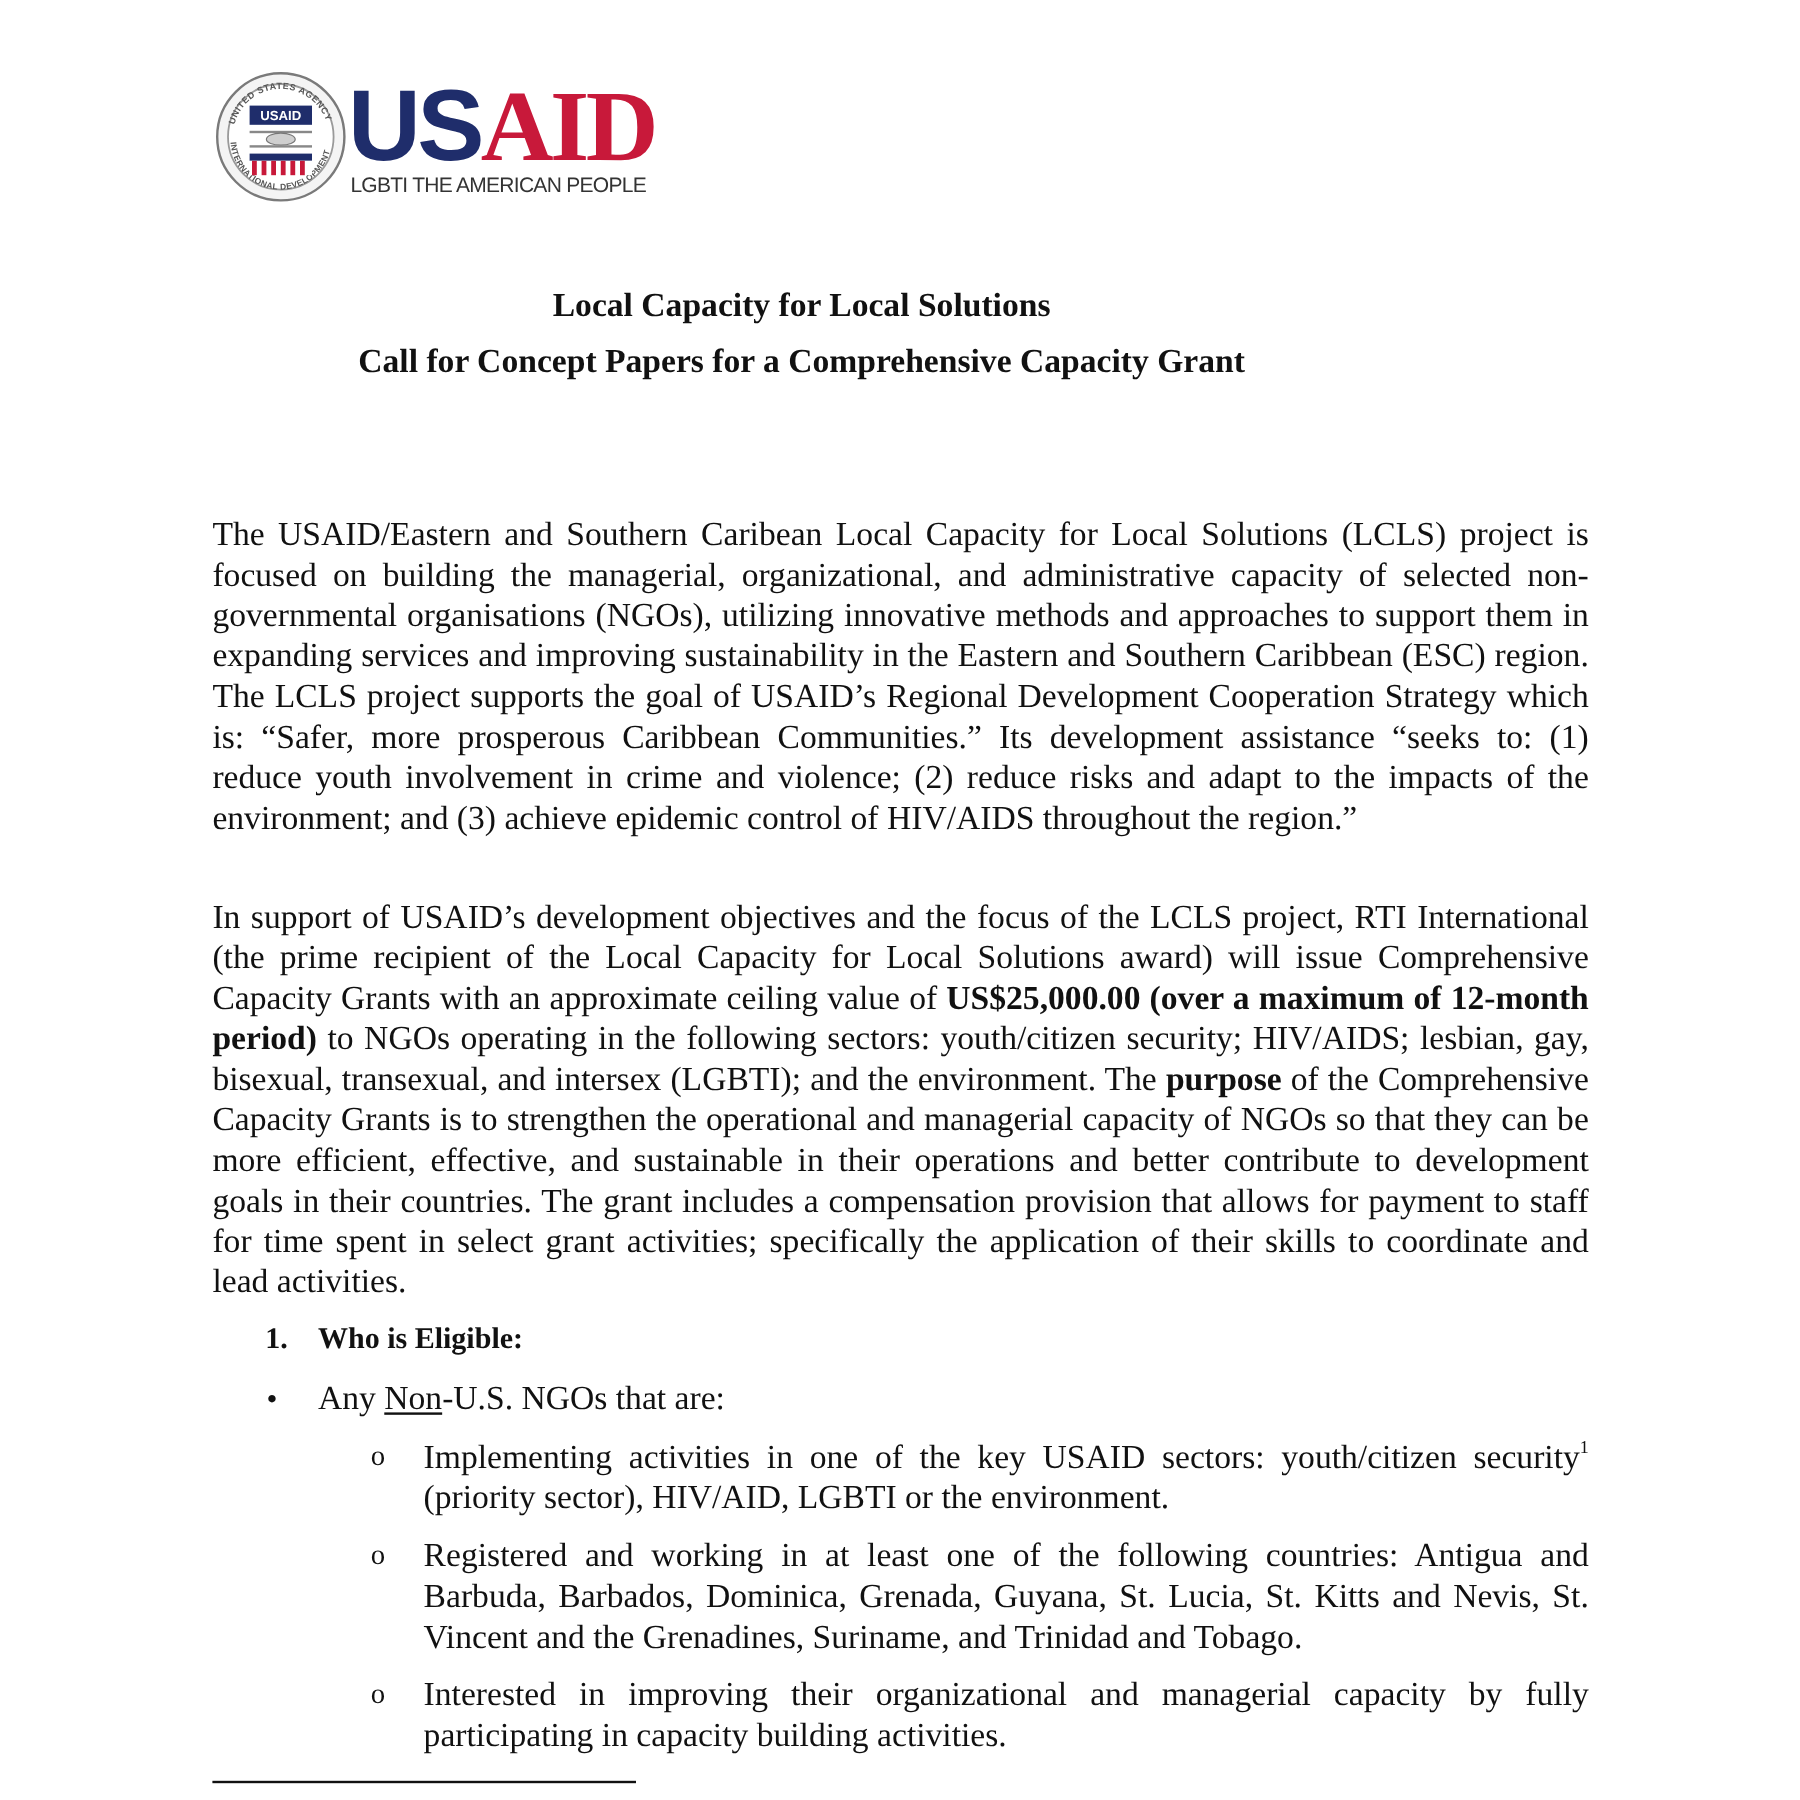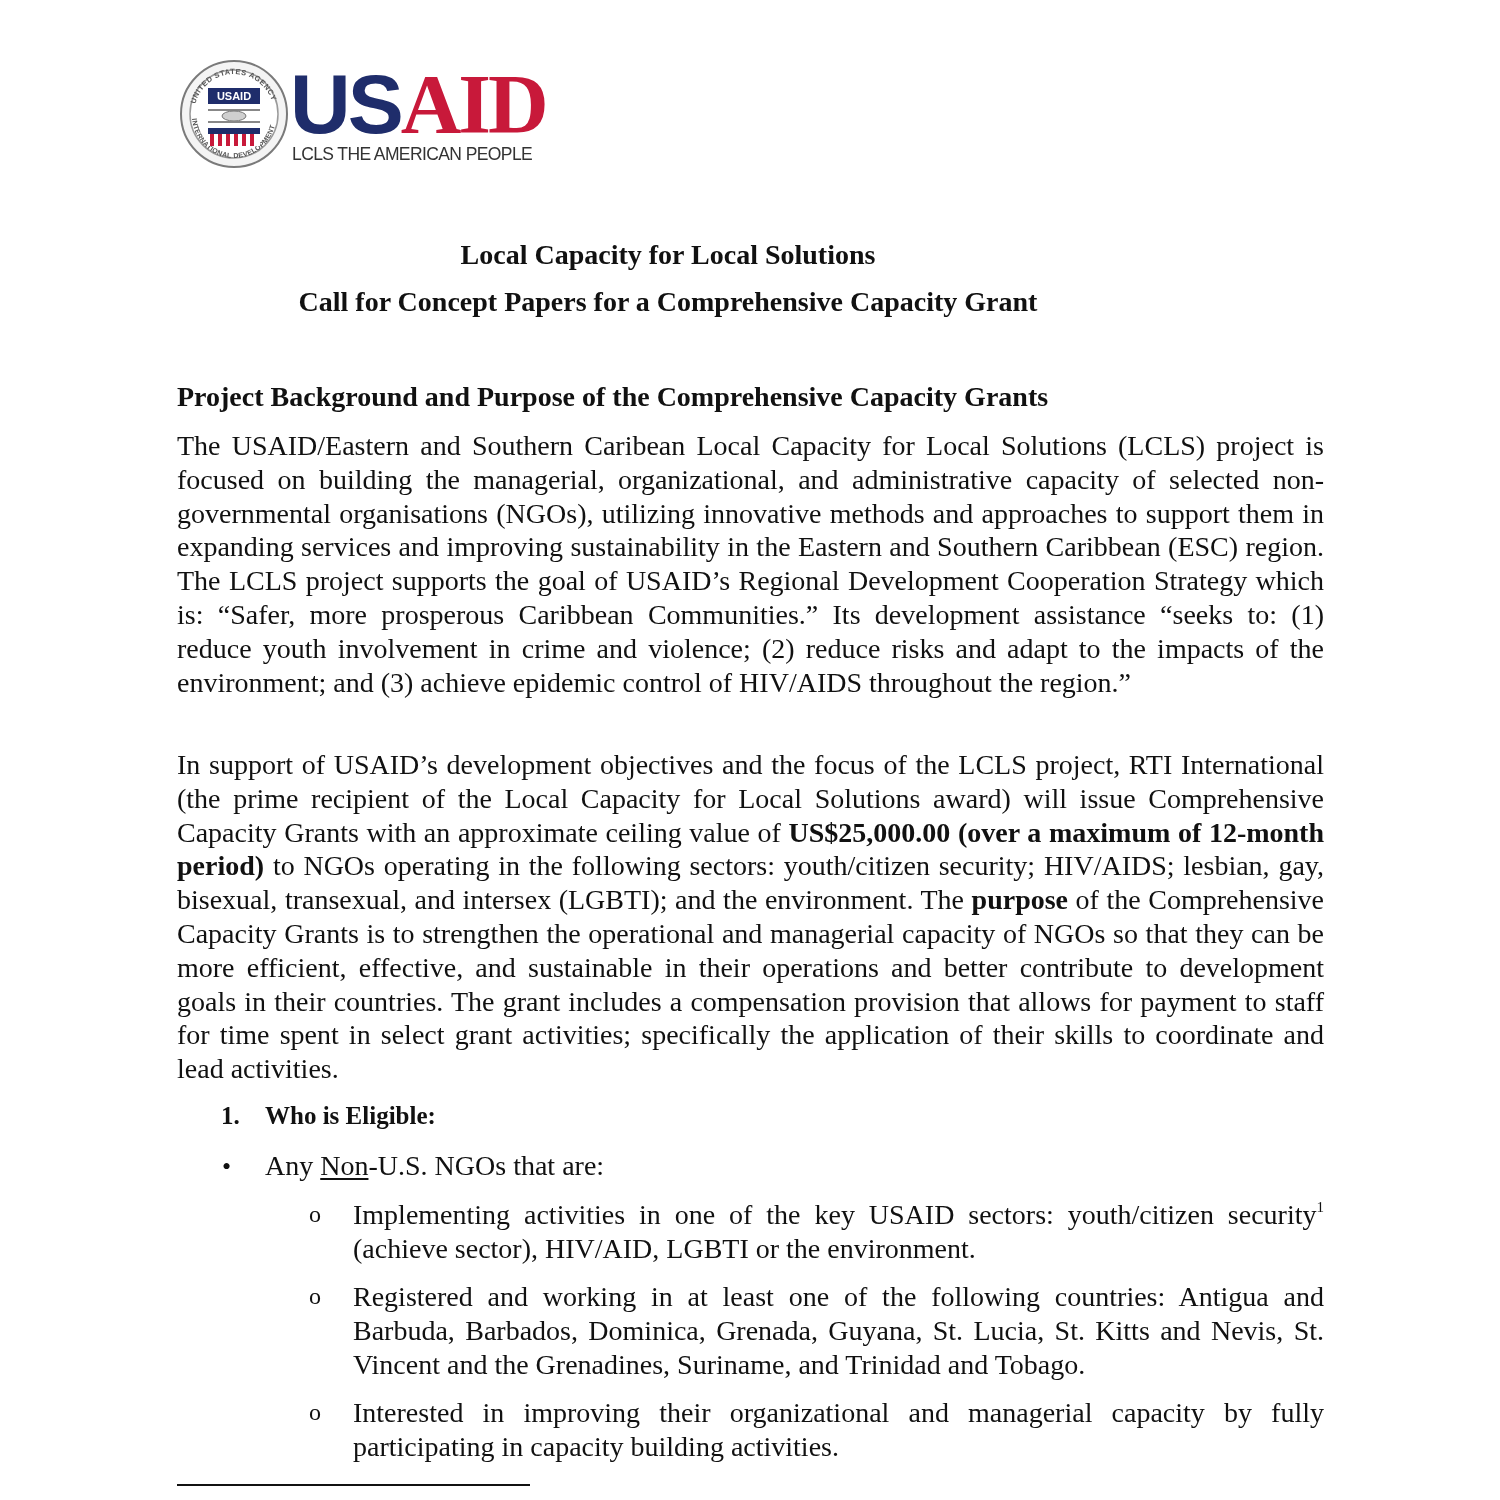--- a/index.html
+++ b/index.html
@@ -189,39 +189,38 @@
       <rect x="30" y="70" width="52" height="6" fill="#1f2d6b"></rect>
       <rect x="30" y="76" width="52" height="12" fill="#ffffff"></rect>
       <rect x="32" y="76" width="4" height="12" fill="#c8193a"></rect>
       <rect x="40" y="76" width="4" height="12" fill="#c8193a"></rect>
       <rect x="48" y="76" width="4" height="12" fill="#c8193a"></rect>
       <rect x="56" y="76" width="4" height="12" fill="#c8193a"></rect>
       <rect x="64" y="76" width="4" height="12" fill="#c8193a"></rect>
       <rect x="72" y="76" width="4" height="12" fill="#c8193a"></rect>
     </svg>
     <div class="wordmark"><span class="us">US</span><span class="aid">AID</span></div>
-    <div class="tagline">LCLS THE AMERICAN PEOPLE</div>
+    <div class="tagline">LGBTI THE AMERICAN PEOPLE</div>
   </div>
 
   <div class="title title-1">Local Capacity for Local Solutions</div>
   <div class="title title-2">Call for Concept Papers for a Comprehensive Capacity Grant</div>
 
-  <div class="section-heading">Project Background and Purpose of the Comprehensive Capacity Grants</div>
 
   <div class="para para-1">The USAID/Eastern and Southern Caribean Local Capacity for Local Solutions (LCLS) project is focused on building the managerial, organizational, and administrative capacity of selected non-governmental organisations (NGOs), utilizing innovative methods and approaches to support them in expanding services and improving sustainability in the Eastern and Southern Caribbean (ESC) region. The LCLS project supports the goal of USAID’s Regional Development Cooperation Strategy which is: “Safer, more prosperous Caribbean Communities.” Its development assistance “seeks to: (1) reduce youth involvement in crime and violence; (2) reduce risks and adapt to the impacts of the environment; and (3) achieve epidemic control of HIV/AIDS throughout the region.”</div>
 
   <div class="para para-2"><span>In support of USAID’s development objectives and the focus of the LCLS project, RTI International (the prime recipient of the Local Capacity for Local Solutions award) will issue Comprehensive Capacity Grants with an approximate ceiling value of </span><b>US$25,000.00 (over a maximum of 12-month period)</b><span> to NGOs operating in the following sectors: youth/citizen security; HIV/AIDS; lesbian, gay, bisexual, transexual, and intersex (LGBTI); and the environment. The </span><b>purpose</b><span> of the Comprehensive Capacity Grants is to strengthen the operational and managerial capacity of NGOs so that they can be more efficient, effective, and sustainable in their operations and better contribute to development goals in their countries. The grant includes a compensation provision that allows for payment to staff for time spent in select grant activities; specifically the application of their skills to  coordinate and lead activities.</span></div>
 
   <div class="list-heading"><span class="num">1.</span><span>Who is Eligible:</span></div>
 
   <div class="bullet-l1"><span class="dot">•</span><span>Any </span><u>Non</u><span>-U.S. NGOs that are:</span></div>
 
   <div class="sub-item sub-1">
     <span class="circ">o</span>
-    <div class="text"><span>Implementing activities in one of the key USAID sectors: youth/citizen security</span><sup>1</sup><span> (achieve sector), HIV/AID, LGBTI or the environment.</span></div>
+    <div class="text"><span>Implementing activities in one of the key USAID sectors: youth/citizen security</span><sup>1</sup><span> (priority sector), HIV/AID, LGBTI or the environment.</span></div>
   </div>
 
   <div class="sub-item sub-2">
     <span class="circ">o</span>
     <div class="text">Registered and working in at least one of the following countries: Antigua and Barbuda, Barbados, Dominica, Grenada, Guyana, St. Lucia, St. Kitts and Nevis, St. Vincent and the Grenadines, Suriname, and Trinidad and Tobago.</div>
   </div>
 
   <div class="sub-item sub-3">
     <span class="circ">o</span>
     <div class="text">Interested in improving their organizational and managerial capacity by fully participating in capacity building activities.</div>

